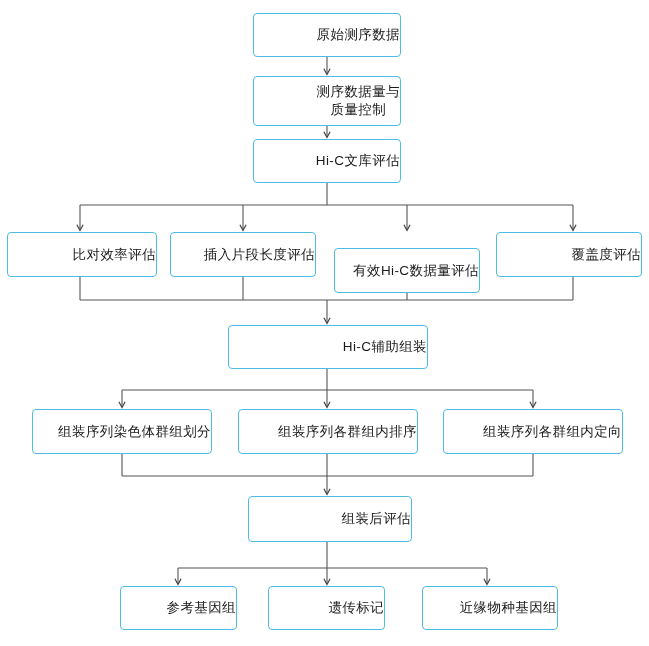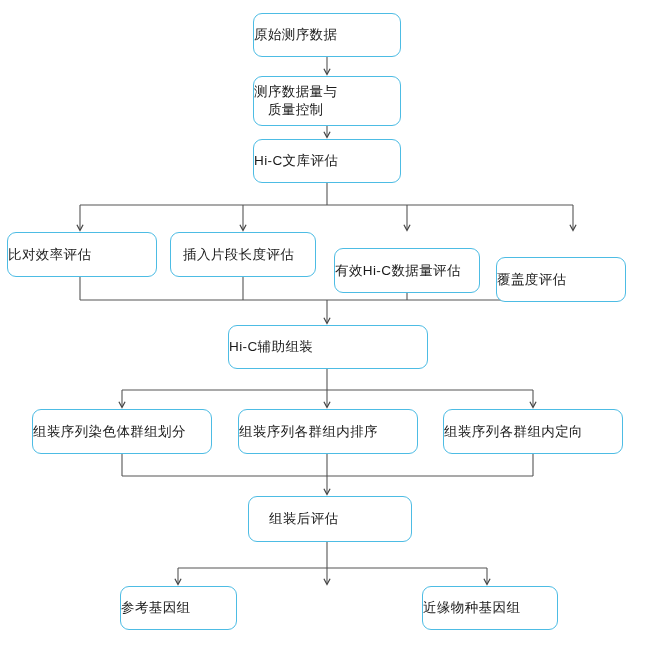--- a/index.html
+++ b/index.html
@@ -23,25 +23,25 @@
     position: absolute;
     left: 0;
     top: 0;
     width: 649px;
     height: 646px;
   }
   .node-box {
     position: absolute;
     box-sizing: border-box;
     border: 1.6px solid #4DBCE4;
-    border-radius: 9px;
+    border-radius: 4px;
     background: #ffffff;
     display: flex;
     align-items: center;
-    justify-content: flex-start;
+    justify-content: flex-end;
     text-align: center;
     color: #1a1a1a;
     font-size: 13.5px;
     line-height: 18px;
     letter-spacing: 0.4px;
     font-family: "Liberation Sans", "DejaVu Sans", sans-serif;
     white-space: pre-line;
   }
   .node-label {
     display: block;
@@ -115,21 +115,21 @@
 
   <div class="node-box" style="left:7px; top:232px; width:150px; height:45px;">
     <span class="node-label">比对效率评估</span>
   </div>
   <div class="node-box" style="left:170px; top:232px; width:146px; height:45px;padding-left:12px;">
     <span class="node-label">插入片段长度评估</span>
   </div>
   <div class="node-box" style="left:334px; top:248px; width:146px; height:45px;">
     <span class="node-label">有效Hi-C数据量评估</span>
   </div>
-  <div class="node-box" style="left:496px; top:232px; width:130px; height:45px;margin-top:25px;">
+  <div class="node-box" style="left:496px; top:232px; width:146px; height:45px;">
     <span class="node-label">覆盖度评估</span>
   </div>
 
   <div class="node-box" style="left:228px; top:325px; width:200px; height:44px;">
     <span class="node-label">Hi-C辅助组装</span>
   </div>
 
   <div class="node-box" style="left:32px; top:409px; width:180px; height:45px;">
     <span class="node-label">组装序列染色体群组划分</span>
   </div>
@@ -140,17 +140,20 @@
     <span class="node-label">组装序列各群组内定向</span>
   </div>
 
   <div class="node-box" style="left:248px; top:496px; width:164px; height:46px;padding-left:20px;">
     <span class="node-label">组装后评估</span>
   </div>
 
   <div class="node-box" style="left:120px; top:586px; width:117px; height:44px;">
     <span class="node-label">参考基因组</span>
   </div>
+  <div class="node-box" style="left:268px; top:586px; width:117px; height:44px;">
+    <span class="node-label">遗传标记</span>
+  </div>
   <div class="node-box" style="left:422px; top:586px; width:136px; height:44px;">
     <span class="node-label">近缘物种基因组</span>
   </div>
 
 </div>
 
 </body></html>

